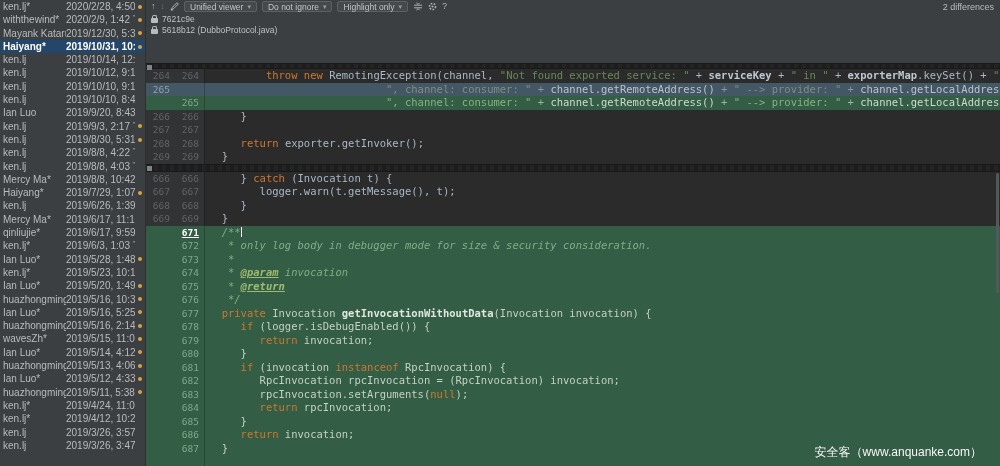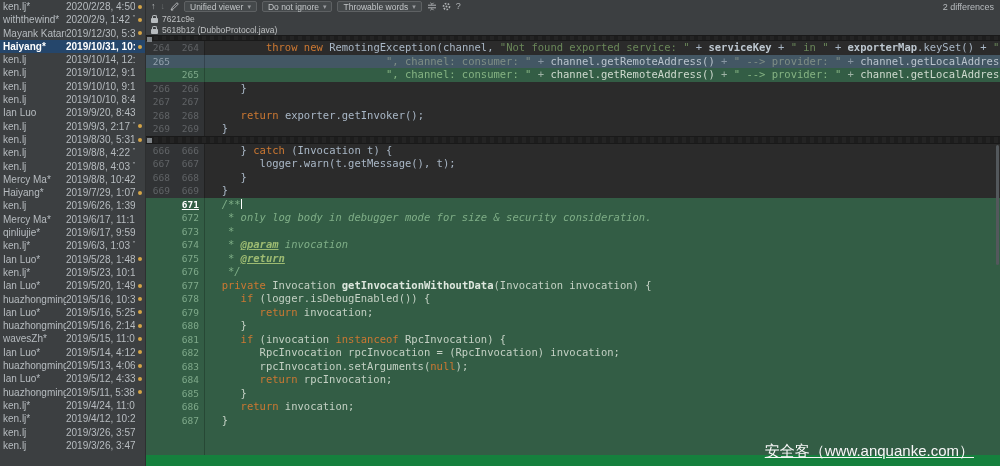--- a/index.html
+++ b/index.html
@@ -27,22 +27,22 @@
            border-radius:2px; padding:0px 5px; height:11px; font-size:8.5px; color:#c2c5c7; white-space:nowrap; }
   .combo .arr { font-size:7px; color:#9a9da0; }
   .spacer { flex:1; }
   .diffcount { font-size:9px; color:#b8bcbf; }
   .metarow { height:11px; flex:none; display:flex; align-items:center; gap:4px; padding-left:5px;
              color:#bfc1c3; font-size:8.5px; }
   .lock { width:7px; height:5px; background:#b8bcbf; border-radius:1px; position:relative; margin-top:3px; flex:none; }
   .lock:before { content:''; position:absolute; top:-3px; left:1px; width:3px; height:3px;
                  border:1px solid #b8bcbf; border-bottom:none; border-radius:2px 2px 0 0; }
   
-  .code { flex:1; background:#15803d; position:relative; overflow:hidden;
-          font-family:"DejaVu Sans Mono", monospace; }
+  .code { flex:1; background:#4c1d95; position:relative; overflow:hidden;
+          font-family:"DejaVu Sans Mono", monospace;margin-top:28px; }
   .crow { display:flex; height:13.5px; line-height:13.5px; font-size:10.5px; }
   .num { flex:none; width:29px; text-align:right; padding-right:5px; font-size:9.5px; color:#606366; overflow:hidden; }
   .codecell { flex:1; white-space:pre; overflow:hidden; padding-left:4px; border-left:1px solid rgba(0,0,0,0.22); }
   .row-ctx .num { background:#313335; }
   .row-ctx .codecell { background:#2b2b2b; }
   .row-del { background:#435764; }
   .row-del .num { color:#93a1ad; }
   .row-add, .row-addb { background:#335d45; }
   .row-add .num, .row-addb .num { color:#7fa98a; }
   .num.numbold { color:#ffffff; font-weight:bold;text-decoration:underline; }
@@ -61,22 +61,22 @@
   .sg-dim { color:#8795a1; }
   .sg-sdim { color:#7e8d85; }
   .sg-epd { color:#b9c3cc; }
   .sg-pa { color:#9fb3a6; }
   .sg-sa { color:#85b383; }
   .sg-ea { color:#cfdacf; }
   .sg-c { color:#7fae87; font-style:italic; }
   .sg-t { color:#9dbb72; font-style:italic; font-weight:bold; text-decoration:underline; }
   .sg-gp { color:#c4d1c4; }
   .sg-emg { color:#dde7dd; font-weight:bold; }
-  .watermark { position:absolute; right:26px; bottom:5px; font-size:15px; color:#f7f7f7;
-               font-family:"Liberation Sans", sans-serif;text-decoration:underline; }
+  .watermark { position:absolute; right:18px; bottom:5px; font-size:12px; color:#f7f7f7;
+               font-family:"Liberation Sans", sans-serif; }
   .scrollthumb { position:absolute; right:1px; top:110px; width:3px; height:120px; background:#53585c; border-radius:2px; }
   svg { display:block; }
 </style>
 </head>
 <body>
 
 <div class="app">
 
   <aside class="history">
       <div class="hrow">
@@ -302,21 +302,21 @@
       </span>
       <span class="combo">
         <span>Unified viewer</span>
         <span class="arr">▾</span>
       </span>
       <span class="combo">
         <span>Do not ignore</span>
         <span class="arr">▾</span>
       </span>
       <span class="combo">
-        <span>Throwable words</span>
+        <span>Highlight only</span>
         <span class="arr">▾</span>
       </span>
       <span class="tbicon">
         <svg width="10" height="9" viewBox="0 0 10 9">
             <path d="M1 3.2 H9 M1 5.8 H9 M3.4 0.8 L5 2.4 L6.6 0.8 M3.4 8.2 L5 6.6 L6.6 8.2" stroke="#b0b3b5" stroke-width="1" fill="none"></path>
           </svg>
       </span>
       <span class="tbicon">
         <svg width="9" height="9" viewBox="0 0 9 9">
             <circle cx="4.5" cy="4.5" r="3" fill="none" stroke="#b0b3b5" stroke-width="1.6" stroke-dasharray="1.6 1.4"></circle>

